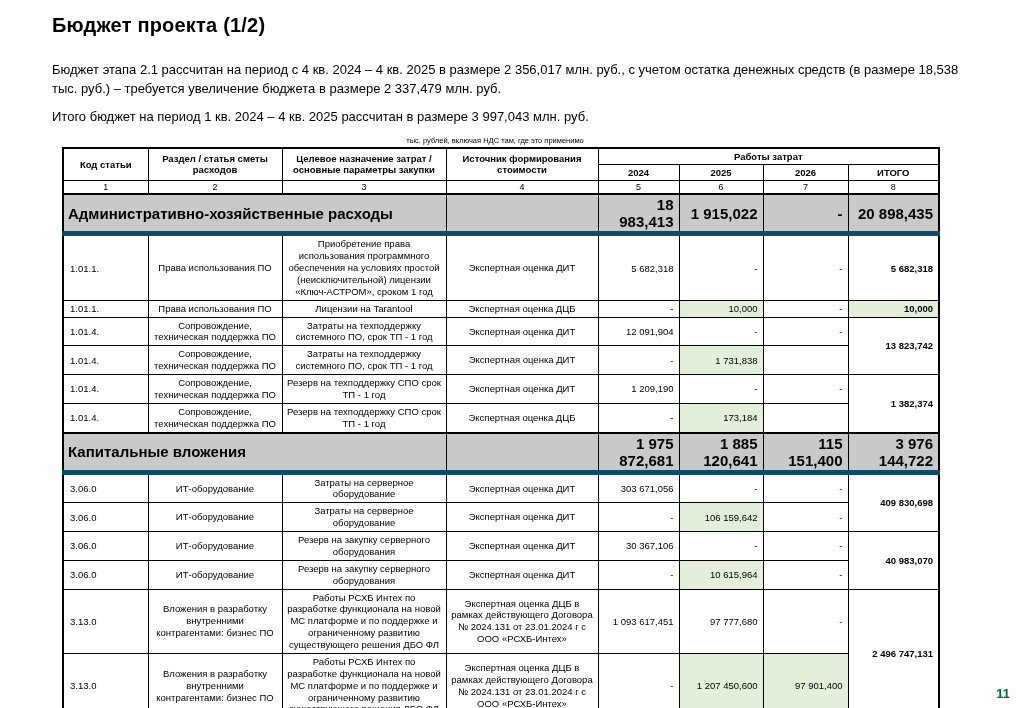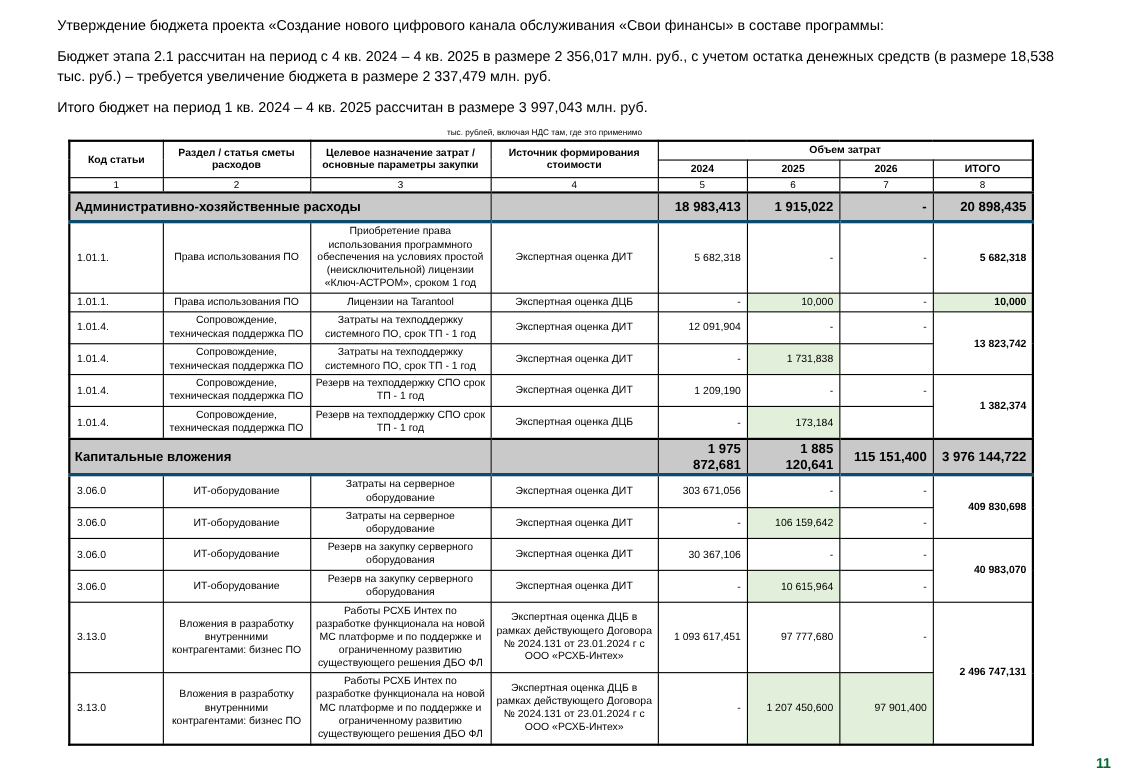--- a/index.html
+++ b/index.html
@@ -35,35 +35,35 @@
   th { font-size: 9.5px; font-weight: bold; text-align: center; padding: 2px 3px; line-height: 1.2; }
   tr.colnums td { font-size: 9px; text-align: center; padding: 1px; border-bottom: 2px solid #000; height: 13px; }
   td.code { font-size: 9.5px; padding: 1px 4px 1px 6px; text-align: left; }
   td.txt  { font-size: 9.5px; padding: 2px 4px; line-height: 1.25; text-align: center; }
   td.num  { font-size: 9.5px; text-align: right; padding: 1px 5px 1px 2px; }
   td.total { font-weight: bold; }
   td.green { background: var(--green, #e2efda); }
   tr.section td {
     background: var(--gray, #c9c9c9);
     border-top: 2px solid #000;
-    border-bottom: 3px solid #0c4a6e;
+    border-bottom: 5px solid #0c4a6e;
     font-weight: bold;
-    font-size: 12px;
+    font-size: 15px;
   }
   tr.section td.sec-label { text-align: left; padding-left: 4px; }
 
   .page-number { position: absolute; right: 14px; bottom: 7px; font-size: 13px; font-weight: bold; color: var(--brand, #046A38); }
 </style>
 </head>
 <body>
 
 <div class="slide">
 
-
-  <p class="para">Утверждение бюджета проекта «Создание нового цифрового канала обслуживания «Свои финансы» в составе программы:</p>
+  <h1 class="title">Бюджет проекта (1/2)</h1>
+
   <p class="para">Бюджет этапа 2.1 рассчитан на период с 4 кв. 2024 – 4 кв. 2025 в размере 2 356,017 млн. руб., с учетом остатка денежных средств (в размере 18,538 тыс. руб.) – требуется увеличение бюджета в размере 2 337,479 млн. руб.</p>
   <p class="para">Итого бюджет на период 1 кв. 2024 – 4 кв. 2025 рассчитан в размере 3 997,043 млн. руб.</p>
 
   <div class="units-note">тыс. рублей, включая НДС там, где это применимо</div>
 
   <table class="budget">
     <colgroup>
       <col style="width:85px">
         <col style="width:134px">
         <col style="width:164px">
@@ -72,21 +72,21 @@
         <col style="width:84px">
         <col style="width:85px">
         <col style="width:91px">
     </colgroup>
     <thead>
       <tr style="height:14px;margin-left:32px;">
         <th rowspan="2">Код статьи</th>
         <th rowspan="2">Раздел / статья сметы расходов</th>
         <th rowspan="2">Целевое назначение затрат / основные параметры закупки</th>
         <th rowspan="2">Источник формирования стоимости</th>
-        <th colspan="4">Объем затрат</th>
+        <th colspan="4">Работы затрат</th>
       </tr>
       <tr style="height:15px;">
         <th>2024</th>
         <th>2025</th>
         <th>2026</th>
         <th>ИТОГО</th>
       </tr>
       <tr class="colnums">
         <td>1</td>
         <td>2</td>

